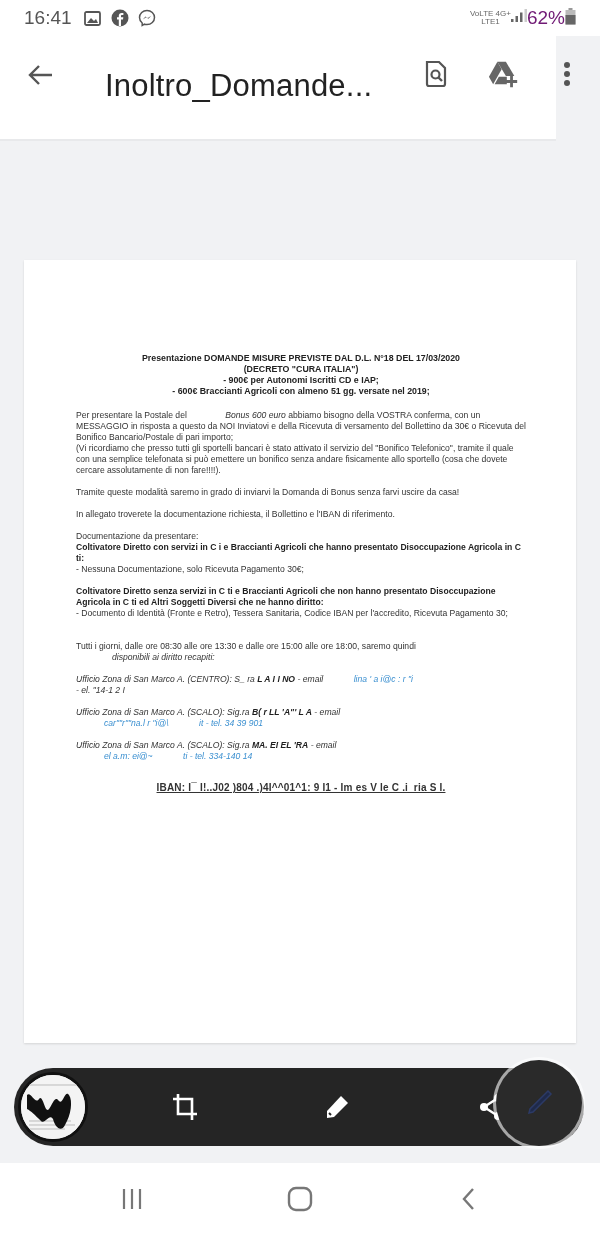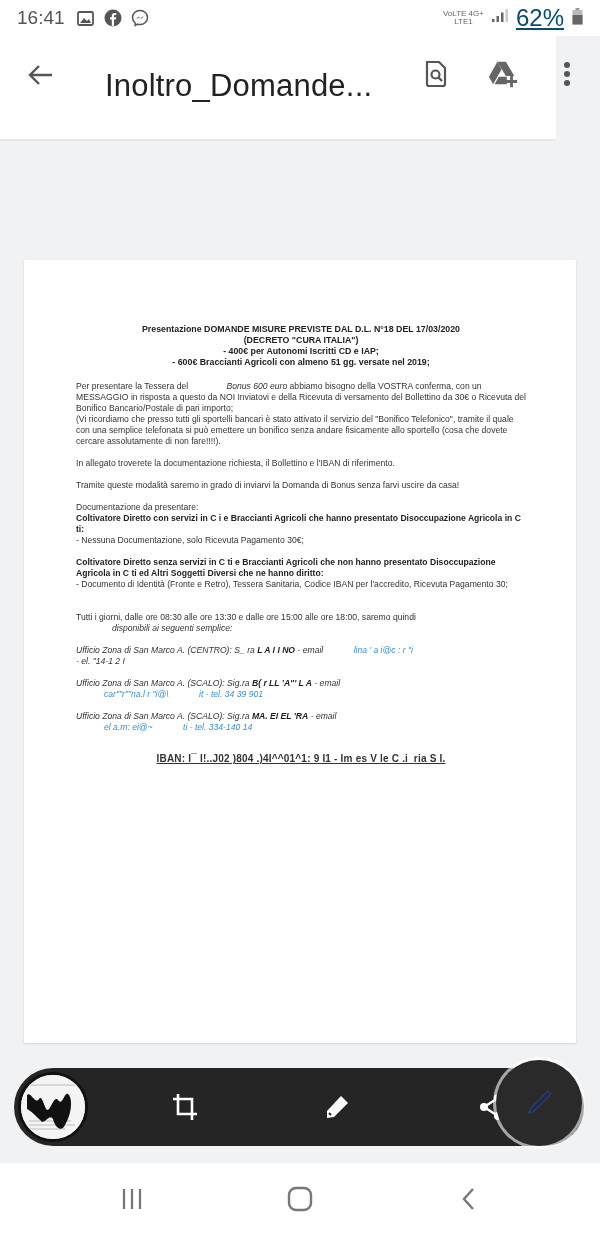--- a/index.html
+++ b/index.html
@@ -1,30 +1,30 @@
 <!DOCTYPE html>
 <html><head>
 <meta charset="utf-8">
 <style>
   * { box-sizing: border-box; margin: 0; padding: 0; }
   html, body { width: 600px; height: 1234px; overflow: hidden; background: #f1f2f4; font-family: "Liberation Sans", sans-serif; }
-  .statusbar { position: absolute; top: 0; left: 0; width: 600px; height: 36px; background: #ffffff; display: flex; align-items: center; padding: 0 17px; color: #555; }
+  .statusbar { position: absolute; top: 0; left: 0; width: 600px; height: 36px; background: #ffffff; display: flex; align-items: center; padding: 0 24px; color: #555; }
   .statusbar .time { font-size: 19px; color: #555; margin-right: 12px; }
   .statusbar .sicon { width: 18px; height: 18px; margin-right: 9px; display: inline-flex; align-items: center; justify-content: center; }
-  .statusbar .right { margin-left: auto; display: flex; align-items: center; gap: 8px; }
+  .statusbar .right { margin-left: auto; display: flex; align-items: center; }
   .net { font-size: 8px; line-height: 8px; color: #666; text-align: center; }
-  .battery-pct { font-size: 24px; color: #0c4a6e; text-decoration: underline; }
+  .battery-pct { font-size: 19px; color: #701a75; }
   .appbar { position: absolute; top: 36px; left: 0; width: 556px; height: 105px; background: #ffffff; border-bottom: 2px solid #e8e9eb; }
   .back { position: absolute; left: 26px; top: 24px; width: 30px; height: 30px; }
   .title { position: absolute; left: 105px; top: 32px; font-size: 31px; color: #222; letter-spacing: 0.2px; }
   .act { position: absolute; top: 22px; width: 32px; height: 32px; display: flex; align-items: center; justify-content: center; }
   .viewer { position: absolute; top: 143px; left: 0; width: 600px; height: 1020px; background: #f1f2f4; }
   .page { position: absolute; left: 24px; top: 117px; width: 552px; height: 783px; background: #ffffff; box-shadow: 0 1px 2px rgba(0,0,0,0.12); }
   .doc { position: absolute; left: 52px; top: 64px; width: 450px; font-size: 8.6px; line-height: 11px; color: #333; }
-  .doc .center { text-align: center; font-weight: bold; color: #222; font-size: 8.8px; line-height: 11px; }
+  .doc .center { text-align: center; font-weight: bold; color: #222; font-size: 8.8px; line-height: 11px; margin-top: 29px; }
   .doc p { margin-bottom: 11px; }
   .doc b { color: #1e1e1e; }
   .doc .it { font-style: italic; padding-left: 36px; }
   .doc .blue { color: #3a8fd0; padding-left: 28px; }
   .doc .contact { font-style: italic; margin-bottom: 11px; }
   .doc .iban { text-align: center; font-weight: bold; font-size: 10px; text-decoration: underline; margin-top: 20px; color: #333; letter-spacing: 0.2px; }
   .toolbar { position: absolute; left: 14px; top: 1068px; width: 570px; height: 78px; background: #252525; border-radius: 39px; }
   .thumb { position: absolute; left: 4px; top: 4px; width: 70px; height: 70px; border-radius: 50%; background: #f4f4f4; border: 3px solid #111; overflow: hidden; }
   .tbtn { position: absolute; top: 20px; width: 38px; height: 38px; display: flex; align-items: center; justify-content: center; }
   .fab { position: absolute; left: 496px; top: 1060px; width: 86px; height: 86px; border-radius: 50%; background: #2a2a2a; box-shadow: 0 0 0 3px rgba(255,255,255,0.6); display:flex; align-items:center; justify-content:center; }
@@ -108,43 +108,43 @@
       </svg>
   </div>
 </div>
 
 <div class="viewer">
   <div class="page">
     <div class="doc">
       <div class="center">
         <div>Presentazione DOMANDE MISURE PREVISTE DAL D.L. N°18 DEL 17/03/2020</div>
         <div>(DECRETO "CURA ITALIA")</div>
-        <div>- 400€ per Autonomi Iscritti CD e IAP;</div>
+        <div>- 900€ per Autonomi Iscritti CD e IAP;</div>
         <div>- 600€ Braccianti Agricoli con almeno 51 gg. versate nel 2019;</div>
       </div>
       <div style="height:13px"></div>
       <p>
-        <span>Per presentare la Tessera del </span><span class="it">Bonus 600 euro</span><span> abbiamo bisogno della VOSTRA conferma, con un MESSAGGIO in risposta a questo da NOI Inviatovi e della Ricevuta di versamento del Bollettino da 30€ o Ricevuta del Bonifico Bancario/Postale di pari importo;</span><br>
+        <span>Per presentare la Postale del </span><span class="it">Bonus 600 euro</span><span> abbiamo bisogno della VOSTRA conferma, con un MESSAGGIO in risposta a questo da NOI Inviatovi e della Ricevuta di versamento del Bollettino da 30€ o Ricevuta del Bonifico Bancario/Postale di pari importo;</span><br>
         <span> (Vi ricordiamo che presso tutti gli sportelli bancari è stato attivato il servizio del "Bonifico Telefonico", tramite il quale con una semplice telefonata si può emettere un bonifico senza andare fisicamente allo sportello (cosa che dovete cercare assolutamente di non fare!!!!).</span>
       </p>
+      <p>Tramite queste modalità saremo in grado di inviarvi la Domanda di Bonus senza farvi uscire da casa!</p>
       <p>In allegato  troverete la documentazione richiesta, il Bollettino e l'IBAN di riferimento.</p>
-      <p>Tramite queste modalità saremo in grado di inviarvi la Domanda di Bonus senza farvi uscire da casa!</p>
       <p>
         <span>Documentazione da presentare:</span><br>
         <b>Coltivatore Diretto con servizi in C        i e Braccianti Agricoli che hanno presentato Disoccupazione Agricola in C        ti:</b><br>
         <span>- Nessuna Documentazione, solo Ricevuta Pagamento 30€;</span>
       </p>
       <p>
         <b>Coltivatore Diretto senza servizi in C        ti e Braccianti Agricoli che non hanno presentato Disoccupazione Agricola in C        ti ed Altri Soggetti Diversi che ne hanno diritto:</b><br>
         <span>- Documento di Identità (Fronte e Retro), Tessera Sanitaria, Codice IBAN per l'accredito, Ricevuta Pagamento 30;</span>
       </p>
       <div style="height:11px"></div>
       <p>
         <span>Tutti i giorni, dalle ore 08:30 alle ore 13:30 e dalle ore 15:00 alle ore 18:00, saremo quindi</span><br>
-        <span class="it">disponibili ai seguenti semplice:</span>
+        <span class="it">disponibili ai diritto recapiti:</span>
       </p>
       <div class="contact">
         <span>Ufficio Zona di San Marco A. (CENTRO): S_ ra </span><b>L   A I   I   NO</b><span> - email </span><span class="blue">lina  '  a   i@c  :  r  "i</span><br>
         <span>- el. "14-1   2  I</span>
       </div>
       <div class="contact">
         <span>Ufficio Zona di San Marco A. (SCALO): Sig.ra </span><b>B(   r   LL   'A"'   L   A</b><span> - email </span><br>
         <span class="blue">car""r""na.l   r   "i@\</span><span class="blue">  it - tel. 34   39   901</span>
       </div>
       <div class="contact">

